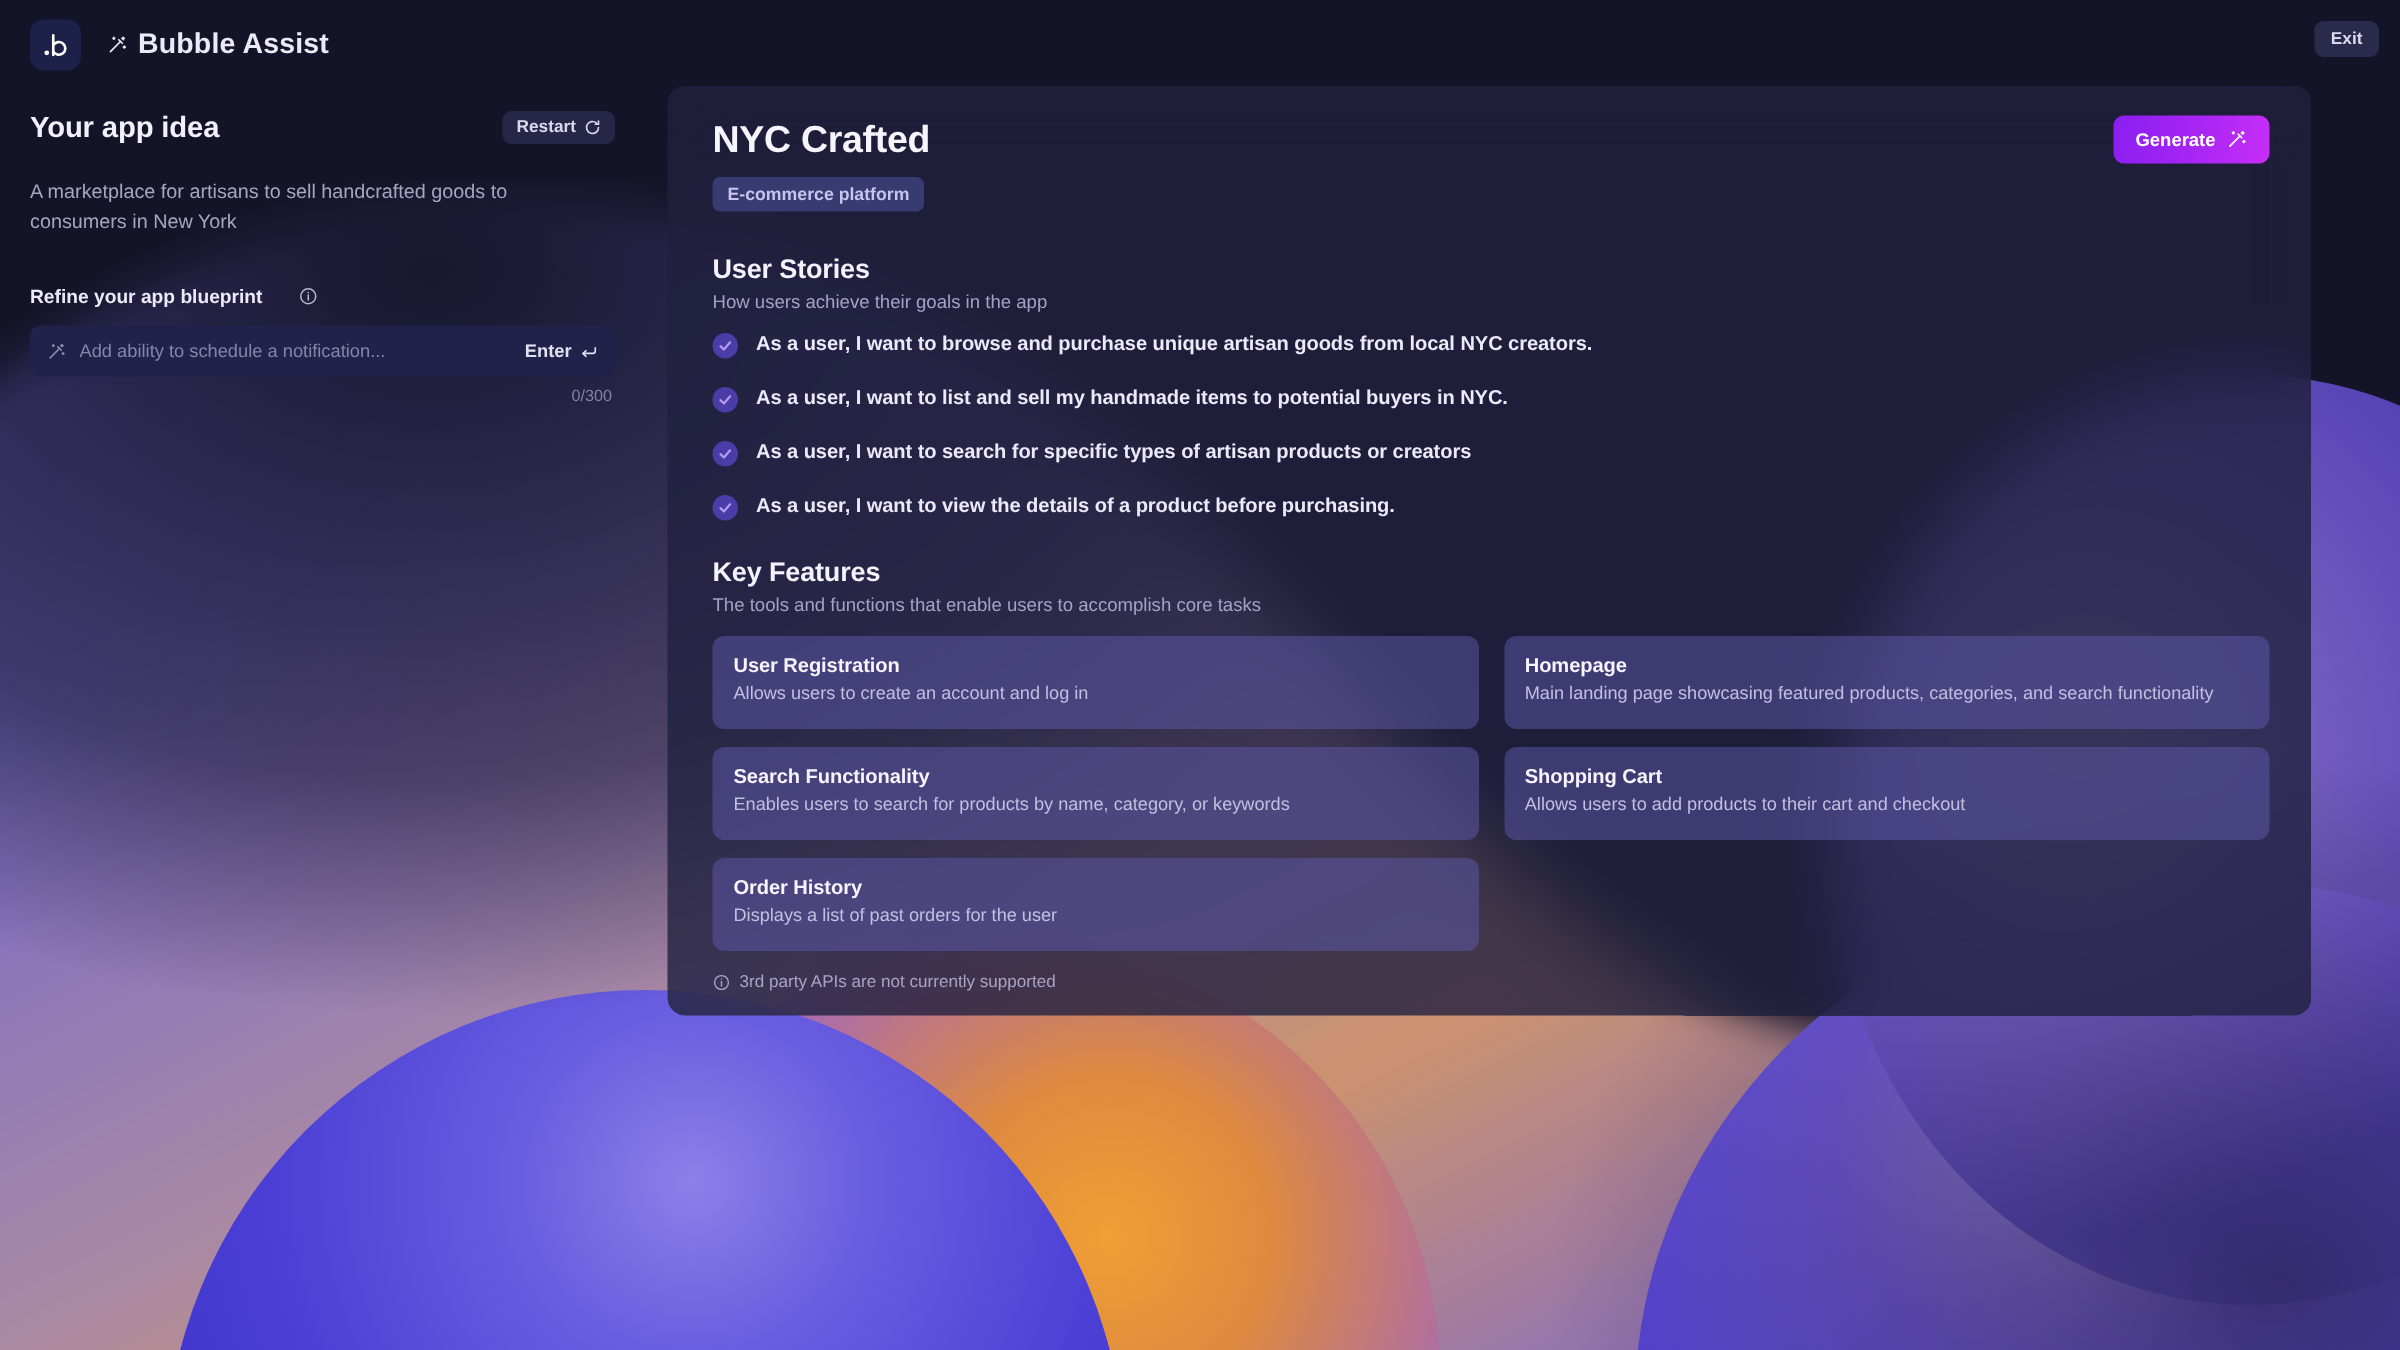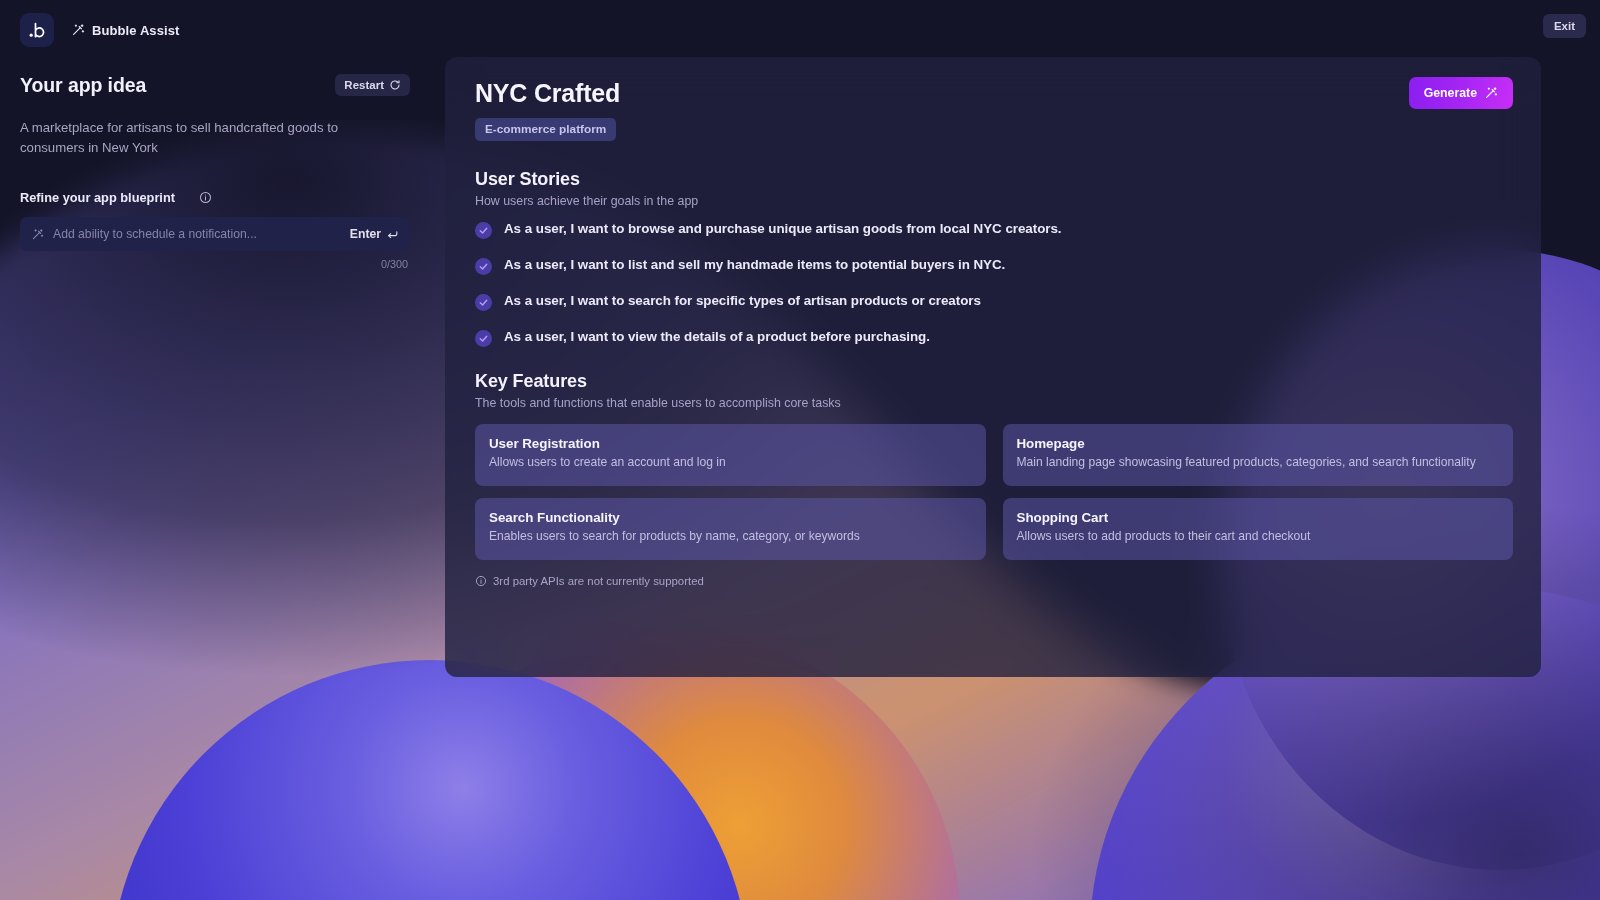--- a/index.html
+++ b/index.html
@@ -133,21 +133,21 @@
   .logo-tile svg { display: block; }
 
   .brand-wrap {
     display: flex;
     align-items: center;
     gap: 7px;
     margin-left: 17px;
   }
   .brand-name {
     color: #eceaf6;
-    font-size: 13px;
+    font-size: 19px;
     font-weight: bold;
     letter-spacing: 0.1px;
   }
 
   .exit-btn {
     position: absolute;
     right: 14px;
     top: 14px;
     background: #2a2a4c;
     color: #ddd9ec;
@@ -570,20 +570,24 @@
               <div class="feature-desc">Main landing page showcasing featured products, categories, and search functionality</div>
             </div>
             <div class="feature-card">
               <div class="feature-name">Search Functionality</div>
               <div class="feature-desc">Enables users to search for products by name, category, or keywords</div>
             </div>
             <div class="feature-card">
               <div class="feature-name">Shopping Cart</div>
               <div class="feature-desc">Allows users to add products to their cart and checkout</div>
             </div>
+            <div class="feature-card">
+              <div class="feature-name">Order History</div>
+              <div class="feature-desc">Displays a list of past orders for the user</div>
+            </div>
           </div>
       </div>
 
       <div class="panel-note">
         <span class="icon">
           <svg width="12" height="12" viewBox="0 0 24 24" fill="none" stroke="#a8a4c6" stroke-width="1.9">
             <circle cx="12" cy="12" r="9.2"></circle>
             <path d="M12 10.6 v6.1" stroke-linecap="round"></path>
             <circle cx="12" cy="7.4" r="1.05" fill="#a8a4c6" stroke="none"></circle>
           </svg>

